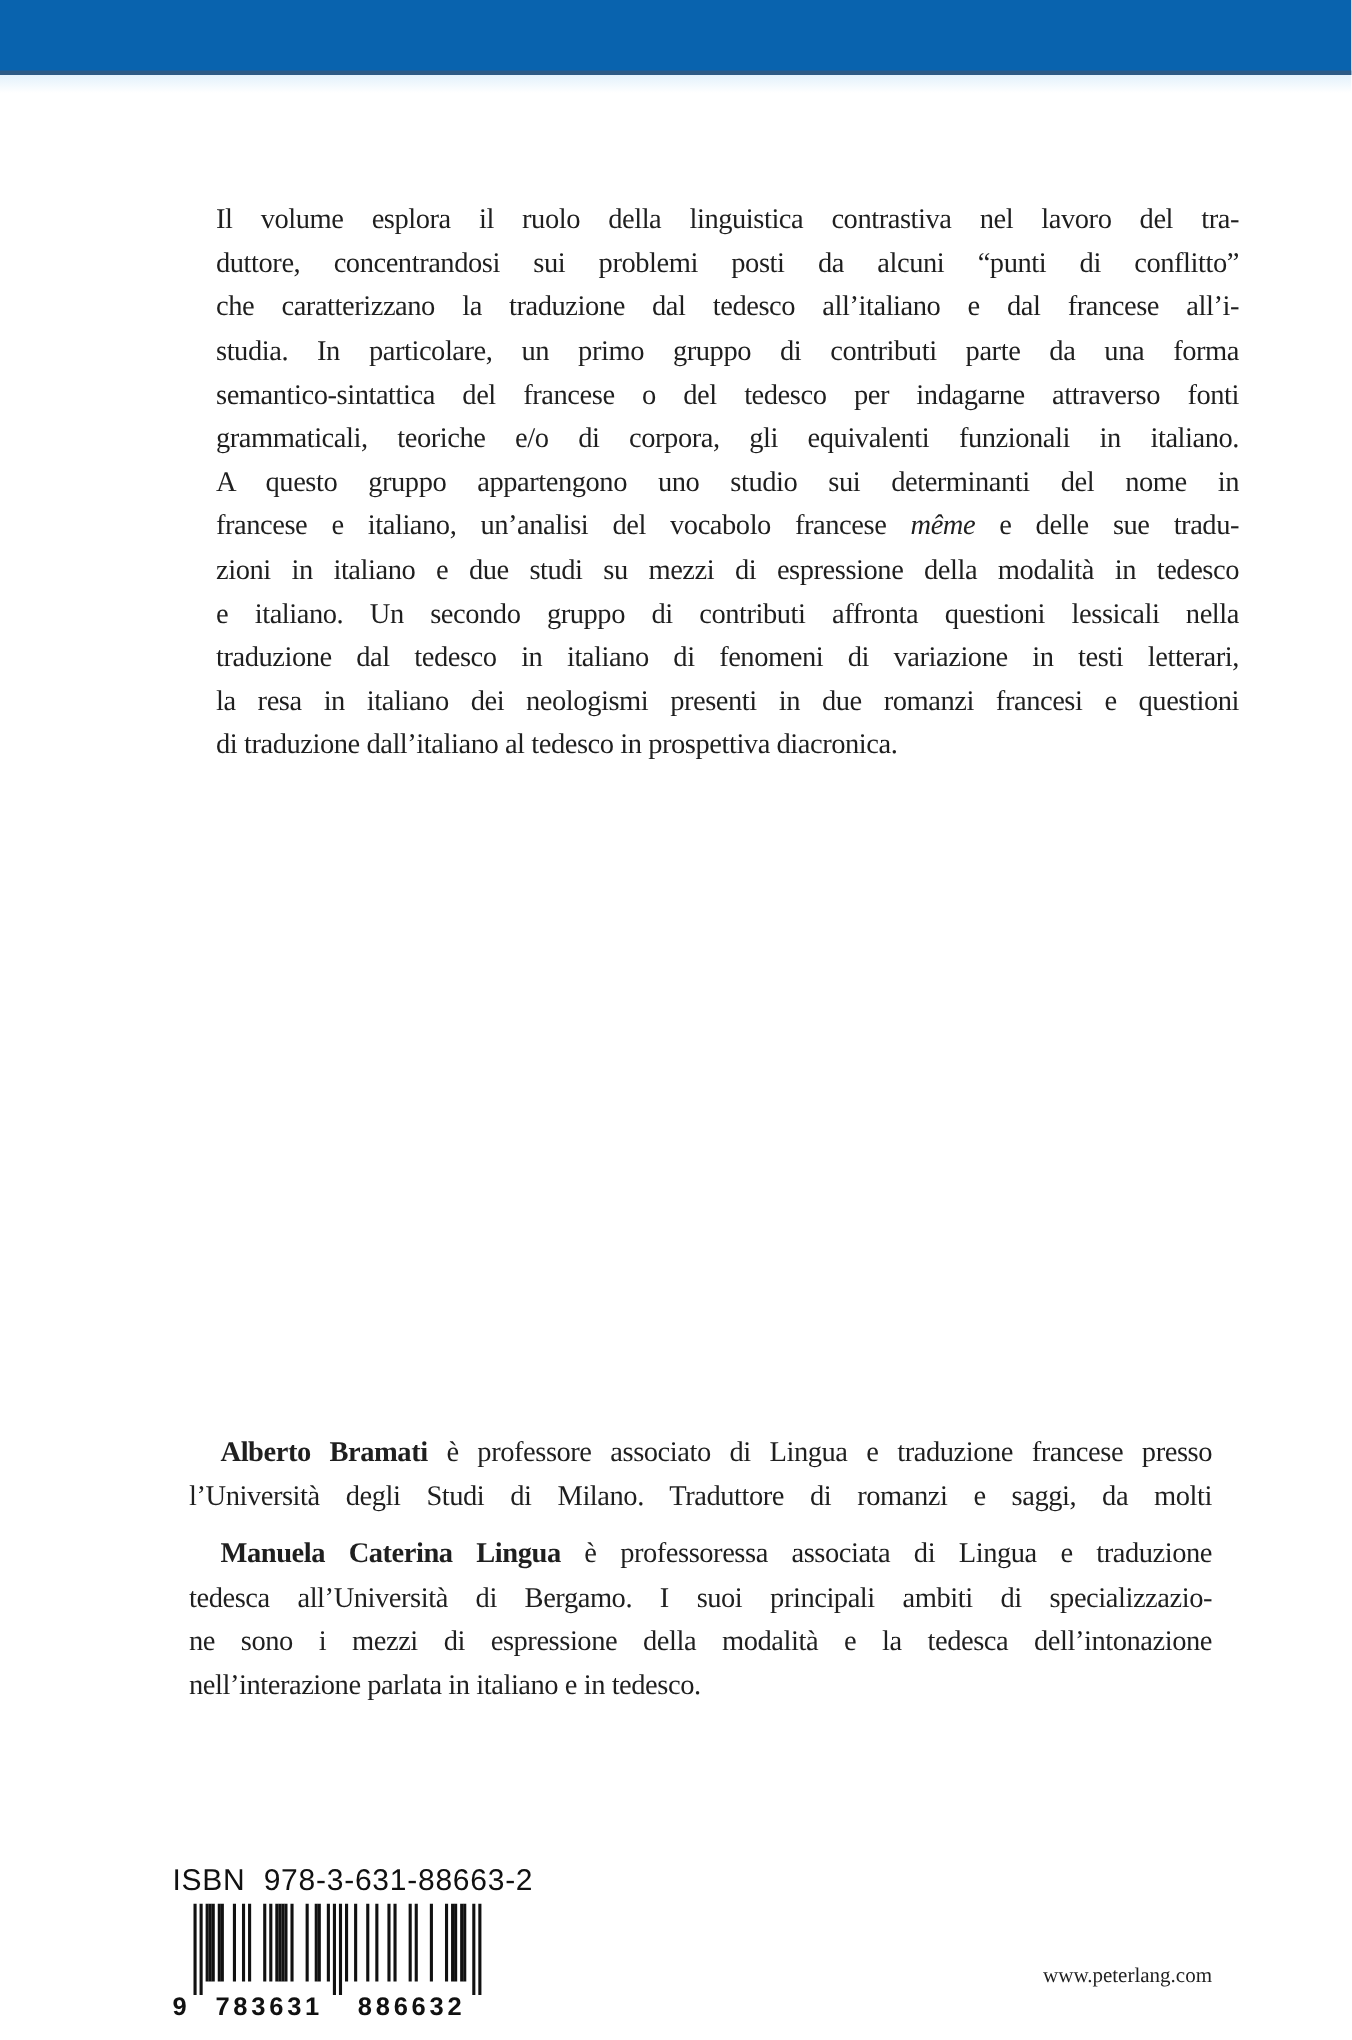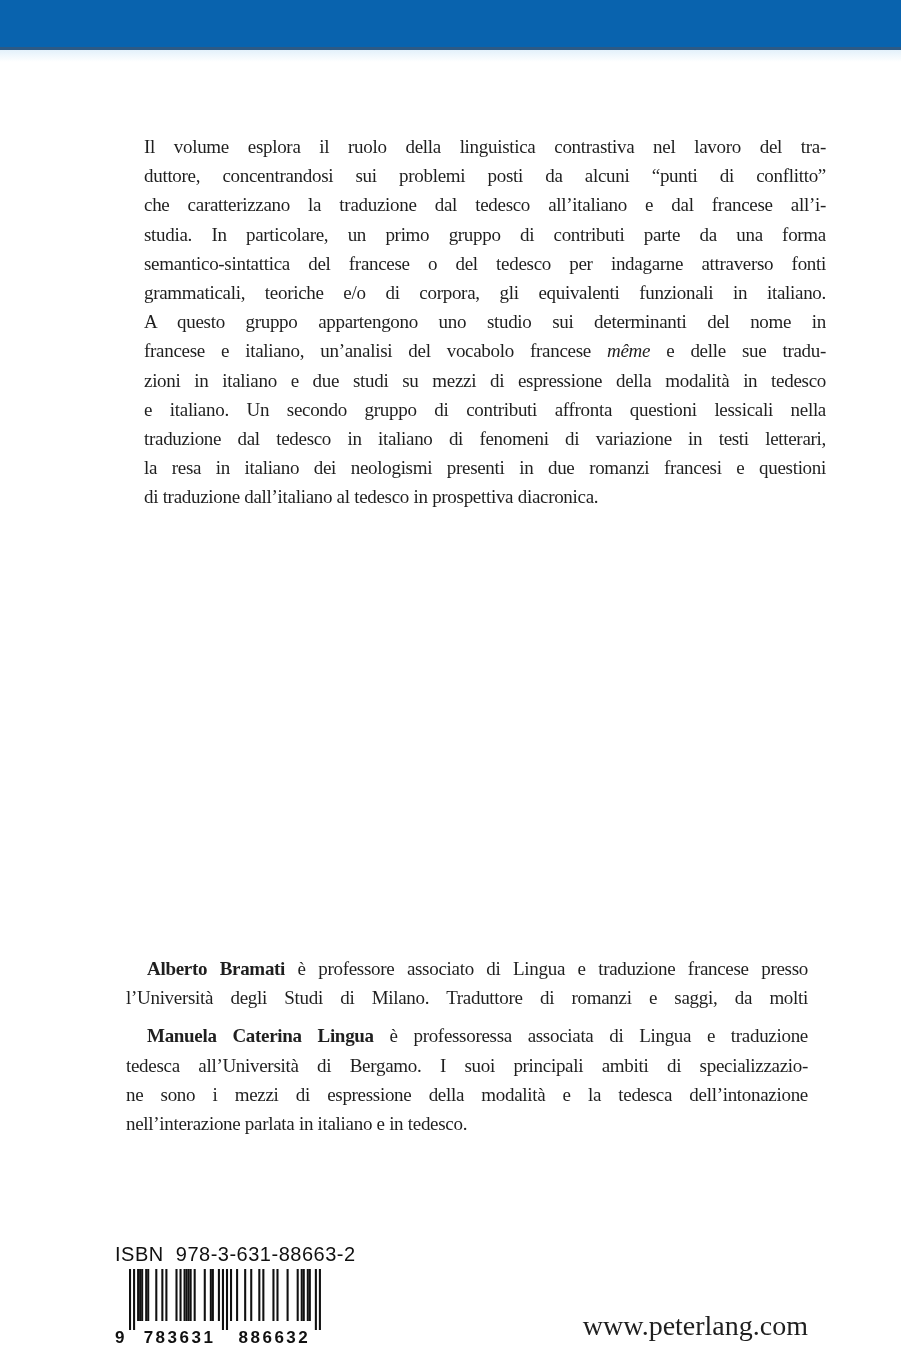--- a/index.html
+++ b/index.html
@@ -41,21 +41,21 @@
     position: absolute; left: 115px; top: 1243px;
   }
   .isbn-label {
     font-family: "Liberation Sans", sans-serif;
     font-size: 20px; letter-spacing: 0.5px; color: #111111;
     white-space: pre;
   }
   .barcode { margin-top: 3px; }
   .website {
     position: absolute; right: 93px; top: 1310px;
-    font-size: 28px; color: #1f1f1f;
+    font-size: 14px; color: #1f1f1f;
   }
 </style>
 </head>
 <body>
 
 <div class="band"></div>
 <div class="band-fade"></div>
 
 <div class="blurb">
     <div class="line">Il volume esplora il ruolo della linguistica contrastiva nel lavoro del tra-</div>

